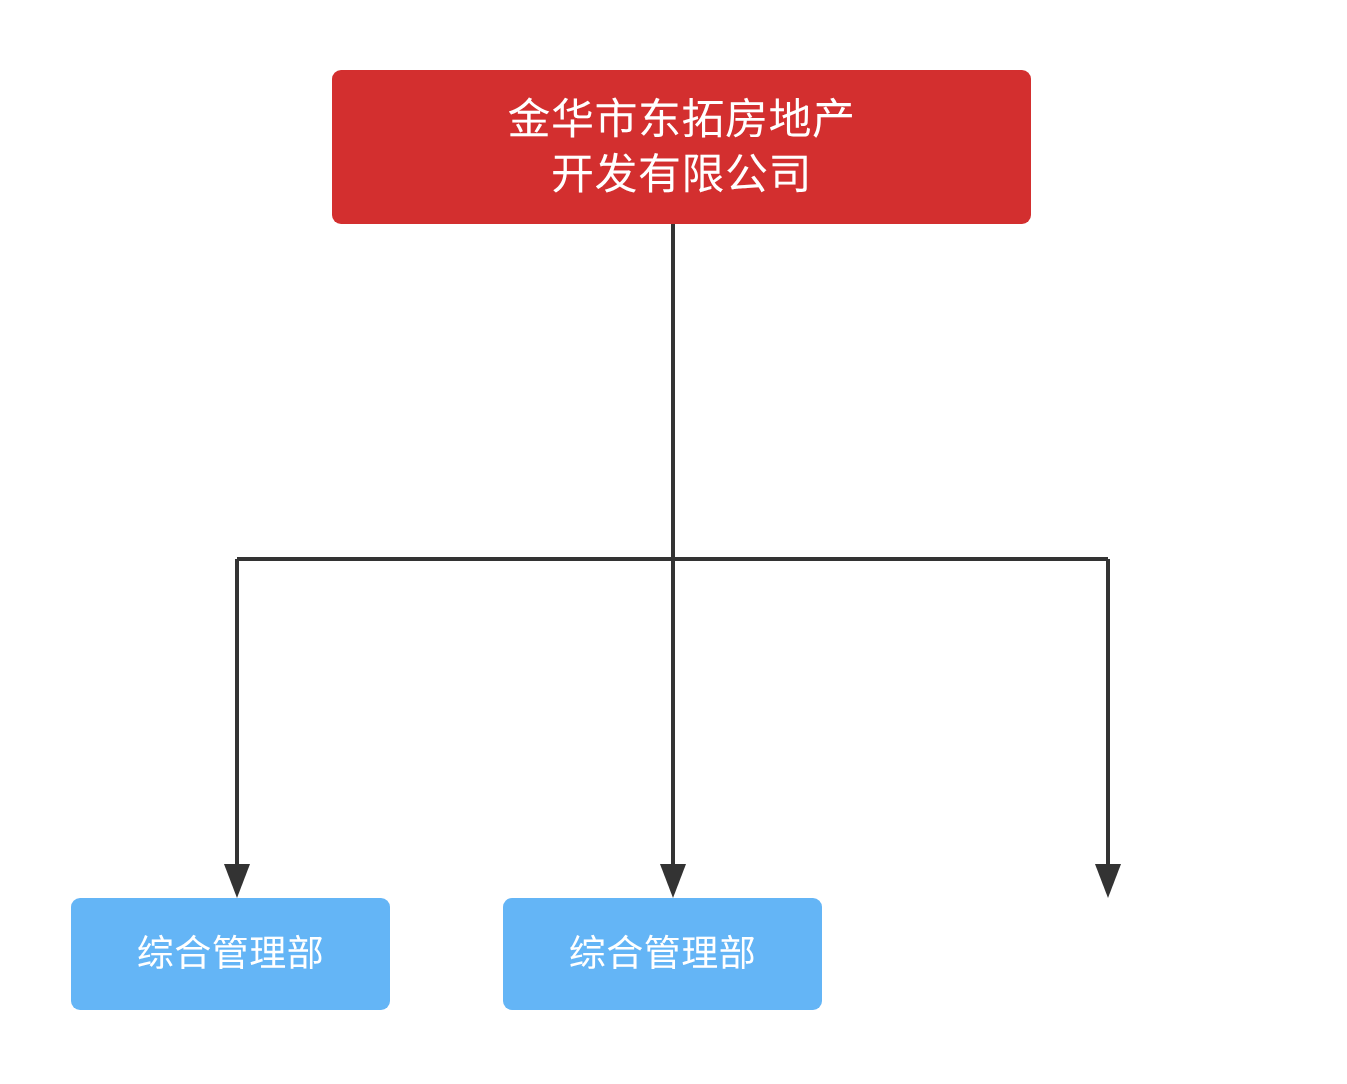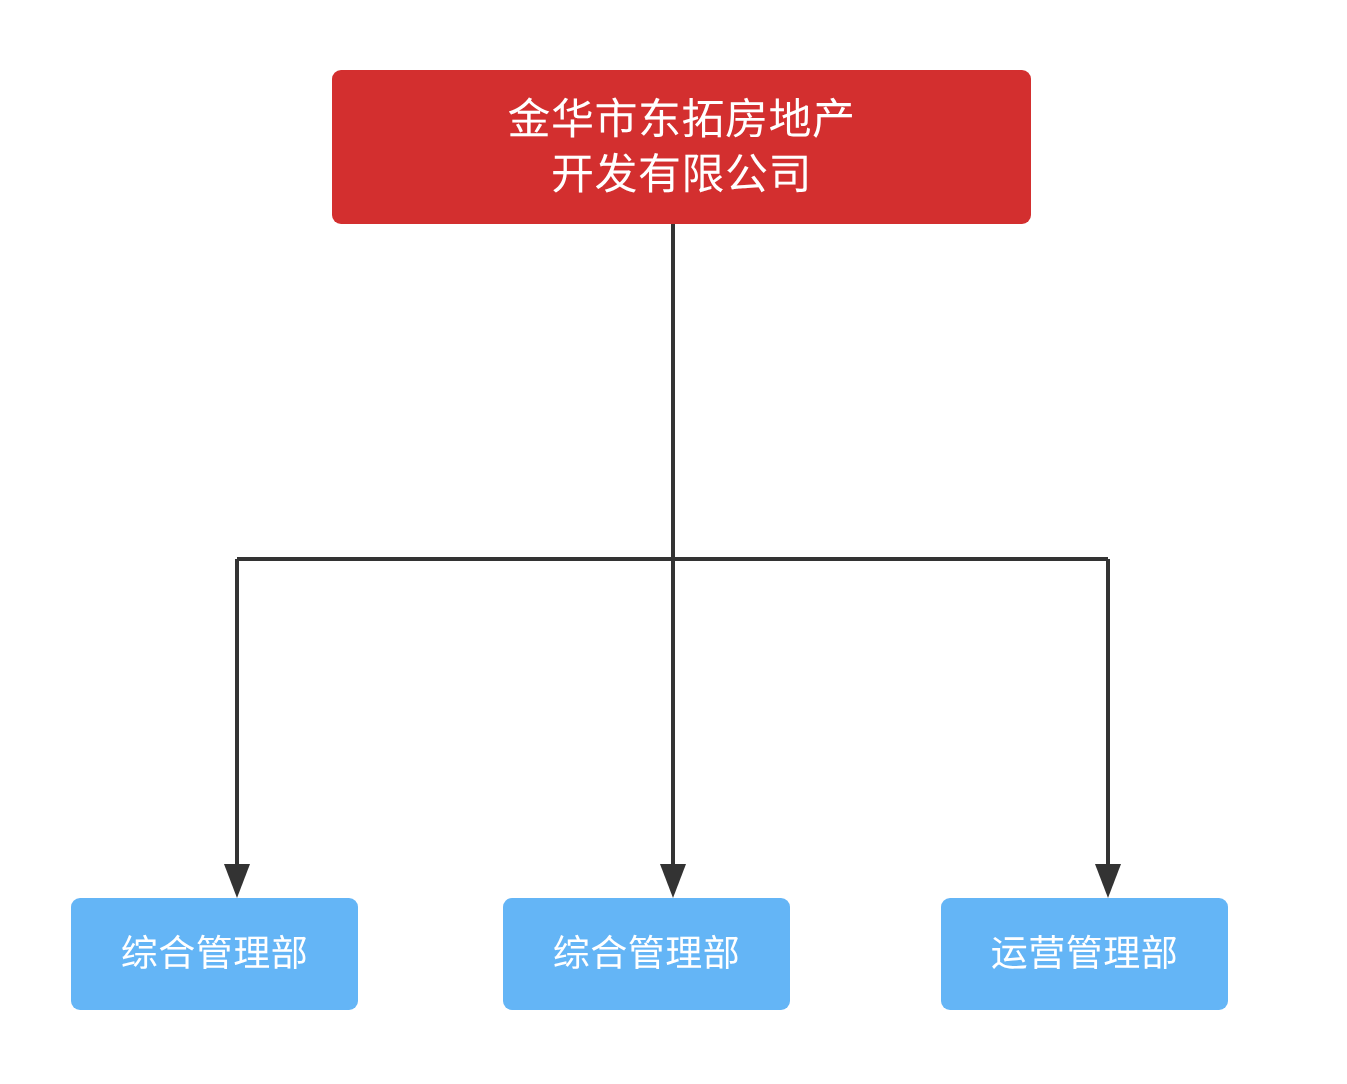--- a/index.html
+++ b/index.html
@@ -55,21 +55,21 @@
     font-weight: 400;
     letter-spacing: 0.5px;
   }
 
   .node-root .node-label {
     white-space: pre-line;
   }
 
   .node-child {
     top: 898px;
-    width: 287px;
+    width: 319px;
     height: 112px;
     background: #64b5f6;
     font-size: 37px;
     font-weight: 400;
     letter-spacing: 0.5px;
   }
 
   .node-child-0 { left: 71px; }
   .node-child-1 { left: 503px; }
   .node-child-2 { left: 941px; }
@@ -106,17 +106,14 @@
   </div>
 
   <div class="node node-child node-child-0">
     <span class="node-label">综合管理部</span>
   </div>
 
   <div class="node node-child node-child-1">
     <span class="node-label">综合管理部</span>
   </div>
 
-  <div class="node node-child node-child-2">
-    <span class="node-label">运营管理部</span>
-  </div>
 
 </div>
 
 </body></html>

